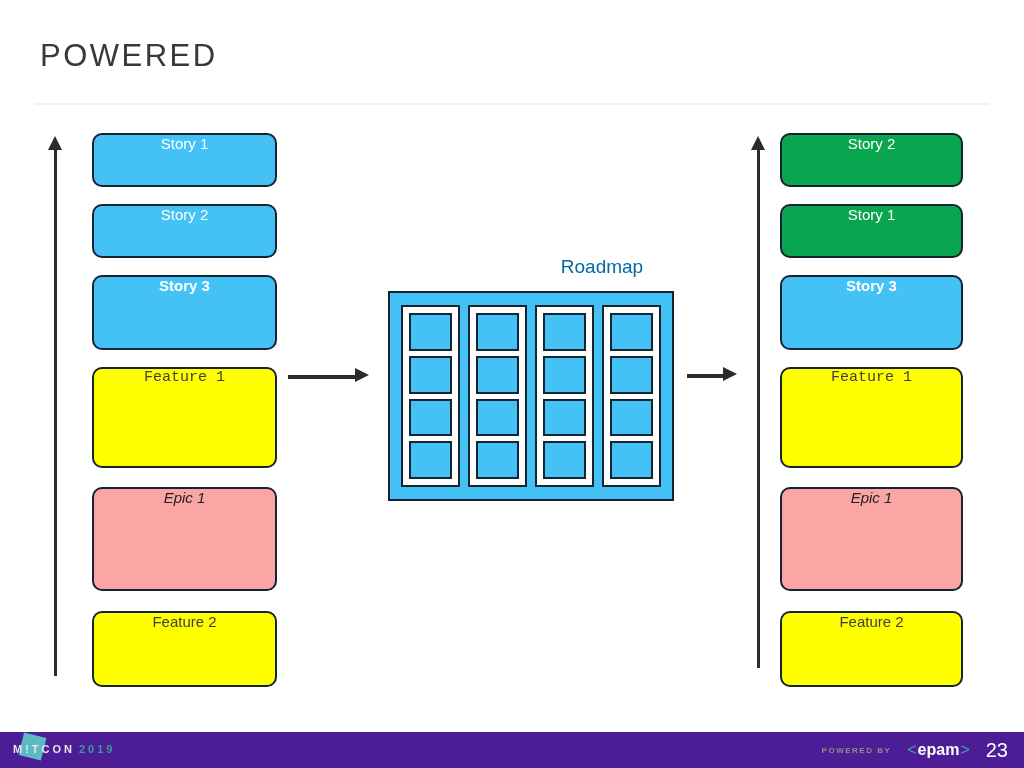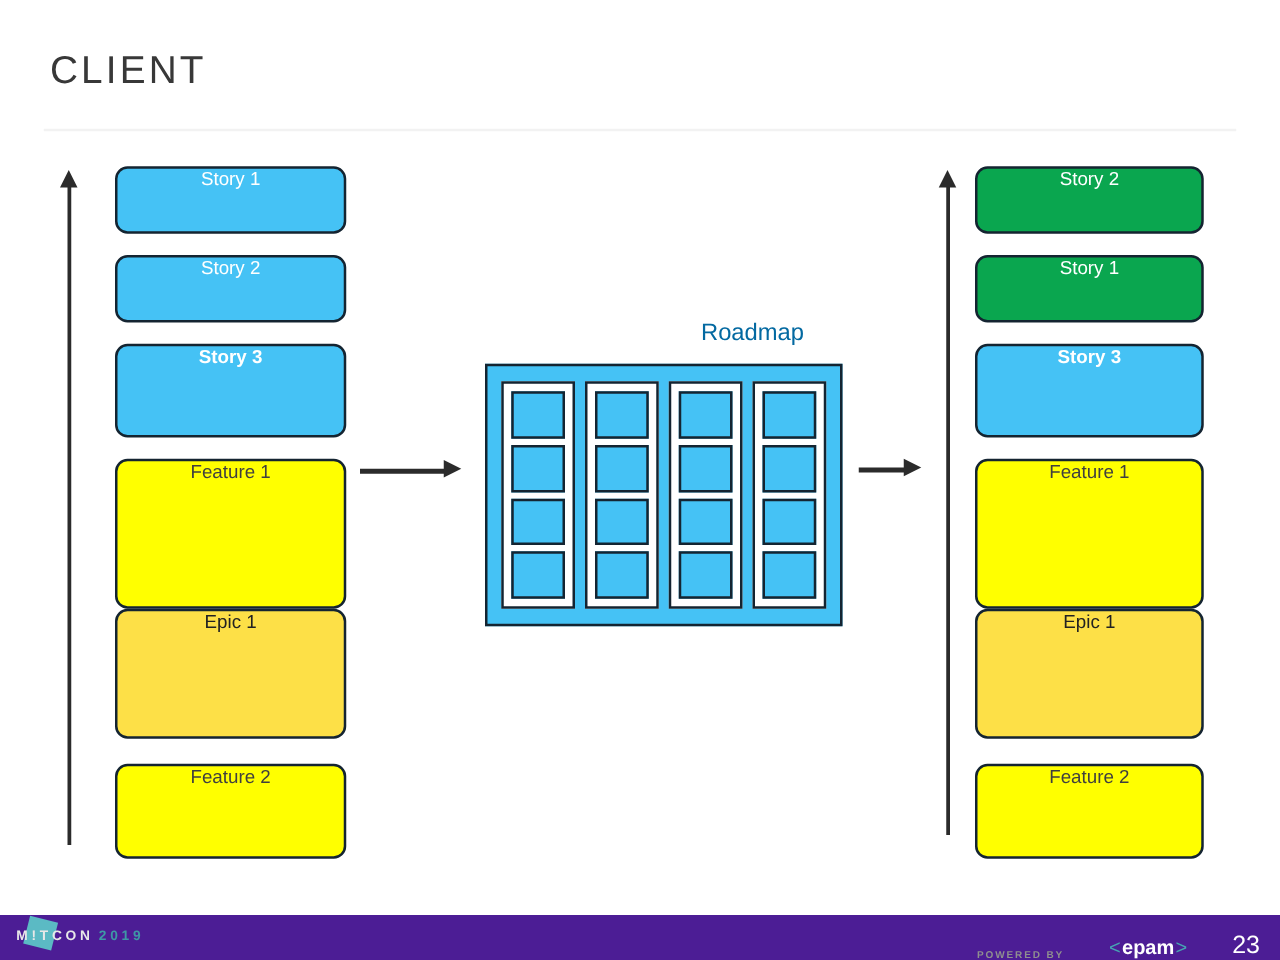--- a/index.html
+++ b/index.html
@@ -39,25 +39,25 @@
   .col-right{left:780px;width:183px;}
   .box{
     position:absolute;left:0;width:100%;box-sizing:border-box;
     border:2px solid #142431;border-radius:10px;
     display:flex;align-items:flex-start;justify-content:center;
     font-size:15px;
   }
   .t-story-blue{background:#45C2F5;color:#ffffff;}
   .t-story-green{background:#0AA64F;color:#ffffff;}
   .t-feature{background:#FFFF00;color:#3f3f3f;}
-  .t-epic{background:#fde047;color:#222222;}
+  .t-epic{background:#fca5a5;color:#222222;font-style:italic;}
   .p0{top:133px;height:54px;}
   .p1{top:204px;height:54px;}
   .p2{top:275px;height:75px;font-weight:bold;}
-  .p3{top:367px;height:120px;}
+  .p3{top:367px;height:101px;font-family:Liberation Mono, monospace;}
   .p4{top:487px;height:104px;}
   .p5{top:611px;height:76px;}
 
   
   .rm-label{position:absolute;left:512px;top:256px;width:180px;text-align:center;
     font-size:19px;color:#0369a1;}
   .rm-rect{
     position:absolute;left:388px;top:291px;width:286px;height:210px;
     box-sizing:border-box;background:#45C2F5;border:2px solid #142431;
     display:flex;justify-content:space-between;padding:12px 11px;
@@ -69,32 +69,32 @@
   .rm-cell{flex:1;background:#45C2F5;border:2px solid #142431;}
 
   
   .footer{position:absolute;left:0;top:732px;width:1024px;height:36px;background:#4c1d95;}
   .logo-square{position:absolute;left:21px;top:3px;width:23px;height:23px;
     background:#5BBAC4;transform:rotate(14deg);}
   .logo-text{position:absolute;left:13px;top:11px;font-size:11px;font-weight:bold;
     letter-spacing:3px;color:#e8e8e8;z-index:2;white-space:nowrap;}
   .logo-year{color:#3E98A5;margin-left:4px;}
   .footer-right{position:absolute;right:16px;top:0;height:36px;display:flex;
-    align-items:flex-end;gap:36px;}
+    align-items:center;gap:16px;}
   .powered{font-size:8px;color:#8f8f8f;font-weight:bold;letter-spacing:1.5px;}
   .epam{font-size:16px;font-weight:bold;color:#ffffff;display:flex;align-items:center;gap:1px;}
   .bracket{color:#46A5B2;font-weight:400;}
   .page{font-size:20px;color:#ffffff;}
 </style>
 </head>
 <body>
 
 <div class="slide">
 
-  <div class="title">CLIENT</div>
+  <div class="title">POWERED</div>
   <div class="divider"></div>
 
   <div class="axis-line axis-left-line"></div>
   <div class="axis-head axis-left-head"></div>
 
   <div class="axis-line axis-right-line"></div>
   <div class="axis-head axis-right-head"></div>
 
   <div class="col col-left">
     <div class="box t-story-blue p0">

